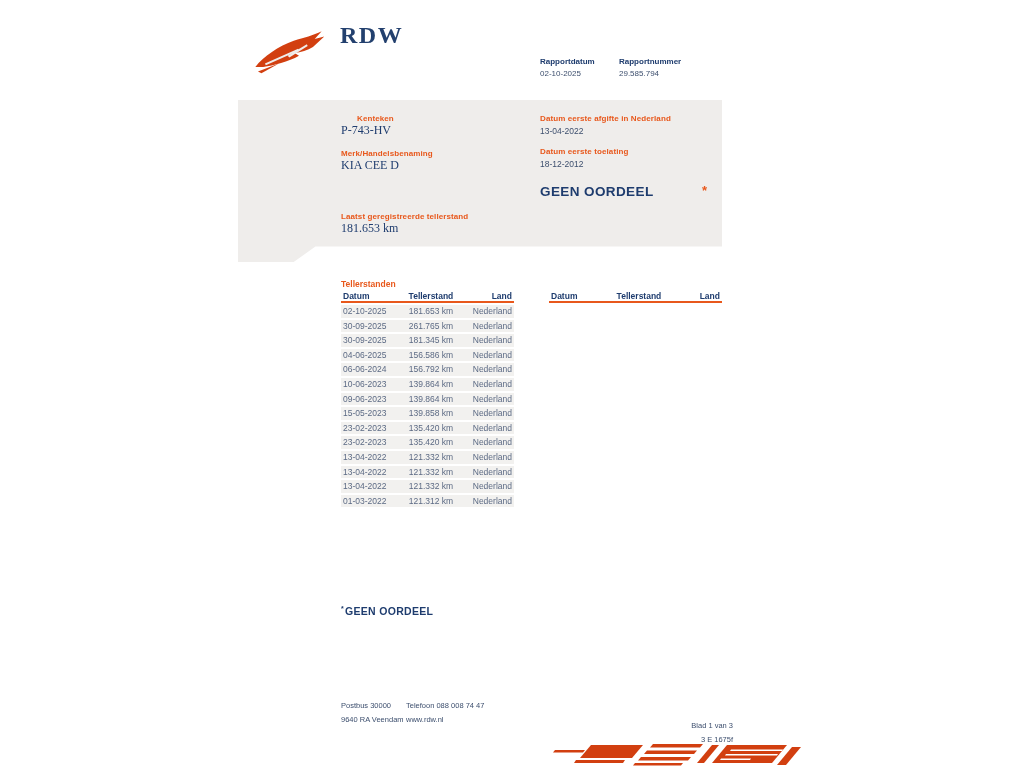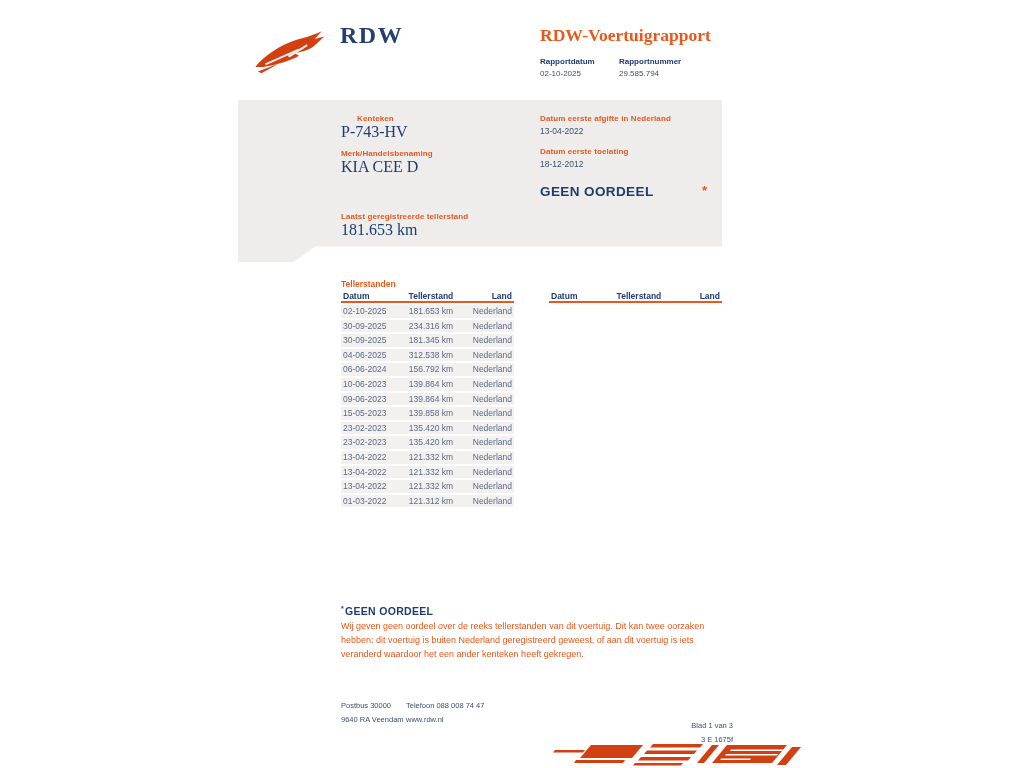--- a/index.html
+++ b/index.html
@@ -16,21 +16,21 @@
   .meta-label { position:absolute; top:57px; font-size:8px; font-weight:bold; color:#1e3c6e; }
   .meta-value { position:absolute; top:69px; font-size:8px; color:#3d4f6e; }
   .mx1 { left:540px; } .mx2 { left:607px;padding-left:12px; }
 
   
   .panel { position:absolute; left:238px; top:100px; width:484px; height:162px;
            background:#efedeb;
            clip-path:polygon(0 0, 100% 0, 100% 90.5%, 16% 90.5%, 11.5% 100%, 0 100%); }
   .p-item { position:absolute; }
   .lbl { font-size:8px; font-weight:bold; color:#e8581c; letter-spacing:0.1px; }
-  .val-serif { font-family:"Liberation Serif", serif; font-size:16px; color:#1e3c6e; }
+  .val-serif { font-family:"Liberation Serif", serif; font-size:12px; color:#1e3c6e; }
   .val-small { font-size:8.5px; color:#3d4f6e; }
   .oordeel { font-size:13.5px; font-weight:bold; color:#1e3c6e; letter-spacing:0.4px; }
   .star { font-size:13px; font-weight:bold; color:#e8581c; }
 
   
   .section-title { position:absolute; left:341px; top:279px; font-size:8.5px;
                    font-weight:bold; color:#e8581c; }
   .mtable { position:absolute; top:291px; width:173px; }
   .mtable.left  { left:341px; }
   .mtable.right { left:549px; }
@@ -63,21 +63,20 @@
 <div class="page">
 
   <svg class="logo-icon" viewBox="0 0 90 55">
     <path d="M3 47 C 12 35, 30 23, 47 17 C 59 13, 69 11, 79 6 L 71 15 L 82 12 L 69 24 C 63 28, 55 30, 48 31 L 53 34 C 41 41, 24 45, 12 47 Z" fill="#d23f10"></path>
     <path d="M6 52 L 30 43 L 10 54 Z" fill="#d23f10"></path>
     <path d="M14 43 L 52 26 L 53 28 L 15 45 Z" fill="#efedeb"></path>
     <path d="M40 34 L 62 21 L 63 23 L 42 36 Z" fill="#efedeb"></path>
   </svg>
   <div class="logo-text">RDW</div>
 
-  <div class="report-title">RDW-Voertuigrapport</div>
   <div class="meta-label mx1">Rapportdatum</div>
   <div class="meta-label mx2">Rapportnummer</div>
   <div class="meta-value mx1">02-10-2025</div>
   <div class="meta-value mx2">29.585.794</div>
 
   <div class="panel">
     <div class="p-item lbl" style="left:103px; top:14px;padding-left:16px;">Kenteken</div>
     <div class="p-item val-serif" style="left:103px; top:23px;">P-743-HV</div>
     <div class="p-item lbl" style="left:103px; top:49px;">Merk/Handelsbenaming</div>
     <div class="p-item val-serif" style="left:103px; top:58px;">KIA CEE D</div>
@@ -101,31 +100,31 @@
       <div class="c2">Land</div>
     </div>
     <div>
         <div class="t-row">
           <div class="t-cell c0">02-10-2025</div>
           <div class="t-cell c1">181.653 km</div>
           <div class="t-cell c2">Nederland</div>
         </div>
         <div class="t-row">
           <div class="t-cell c0">30-09-2025</div>
-          <div class="t-cell c1">234.316 km</div>
+          <div class="t-cell c1">261.765 km</div>
           <div class="t-cell c2">Nederland</div>
         </div>
         <div class="t-row">
           <div class="t-cell c0">30-09-2025</div>
           <div class="t-cell c1">181.345 km</div>
           <div class="t-cell c2">Nederland</div>
         </div>
         <div class="t-row">
           <div class="t-cell c0">04-06-2025</div>
-          <div class="t-cell c1">312.538 km</div>
+          <div class="t-cell c1">156.586 km</div>
           <div class="t-cell c2">Nederland</div>
         </div>
         <div class="t-row">
           <div class="t-cell c0">06-06-2024</div>
           <div class="t-cell c1">156.792 km</div>
           <div class="t-cell c2">Nederland</div>
         </div>
         <div class="t-row">
           <div class="t-cell c0">10-06-2023</div>
           <div class="t-cell c1">139.864 km</div>
@@ -178,21 +177,20 @@
     <div class="t-head">
       <div class="c0">Datum</div>
       <div class="c1">Tellerstand</div>
       <div class="c2">Land</div>
     </div>
     <div></div>
   </div>
 
   <div class="footnote">
     <div class="fn-title"><span class="fn-star">*</span><span>GEEN OORDEEL</span></div>
-    <div class="fn-body">Wij geven geen oordeel over de reeks tellerstanden van dit voertuig. Dit kan twee oorzaken hebben: dit voertuig is buiten Nederland geregistreerd geweest, of aan dit voertuig is iets veranderd waardoor het een ander kenteken heeft gekregen.</div>
   </div>
 
   <div class="footer-item f-line1 f-col1">Postbus 30000</div>
   <div class="footer-item f-line2 f-col1">9640 RA Veendam</div>
   <div class="footer-item f-line1 f-col2">Telefoon 088 008 74 47</div>
   <div class="footer-item f-line2 f-col2">www.rdw.nl</div>
   <div class="footer-item f-line1 f-col3">Blad 1 van 3</div>
   <div class="footer-item f-line2 f-col3">3 E 1675f</div>
 
   <svg class="deco" viewBox="0 0 260 26">

